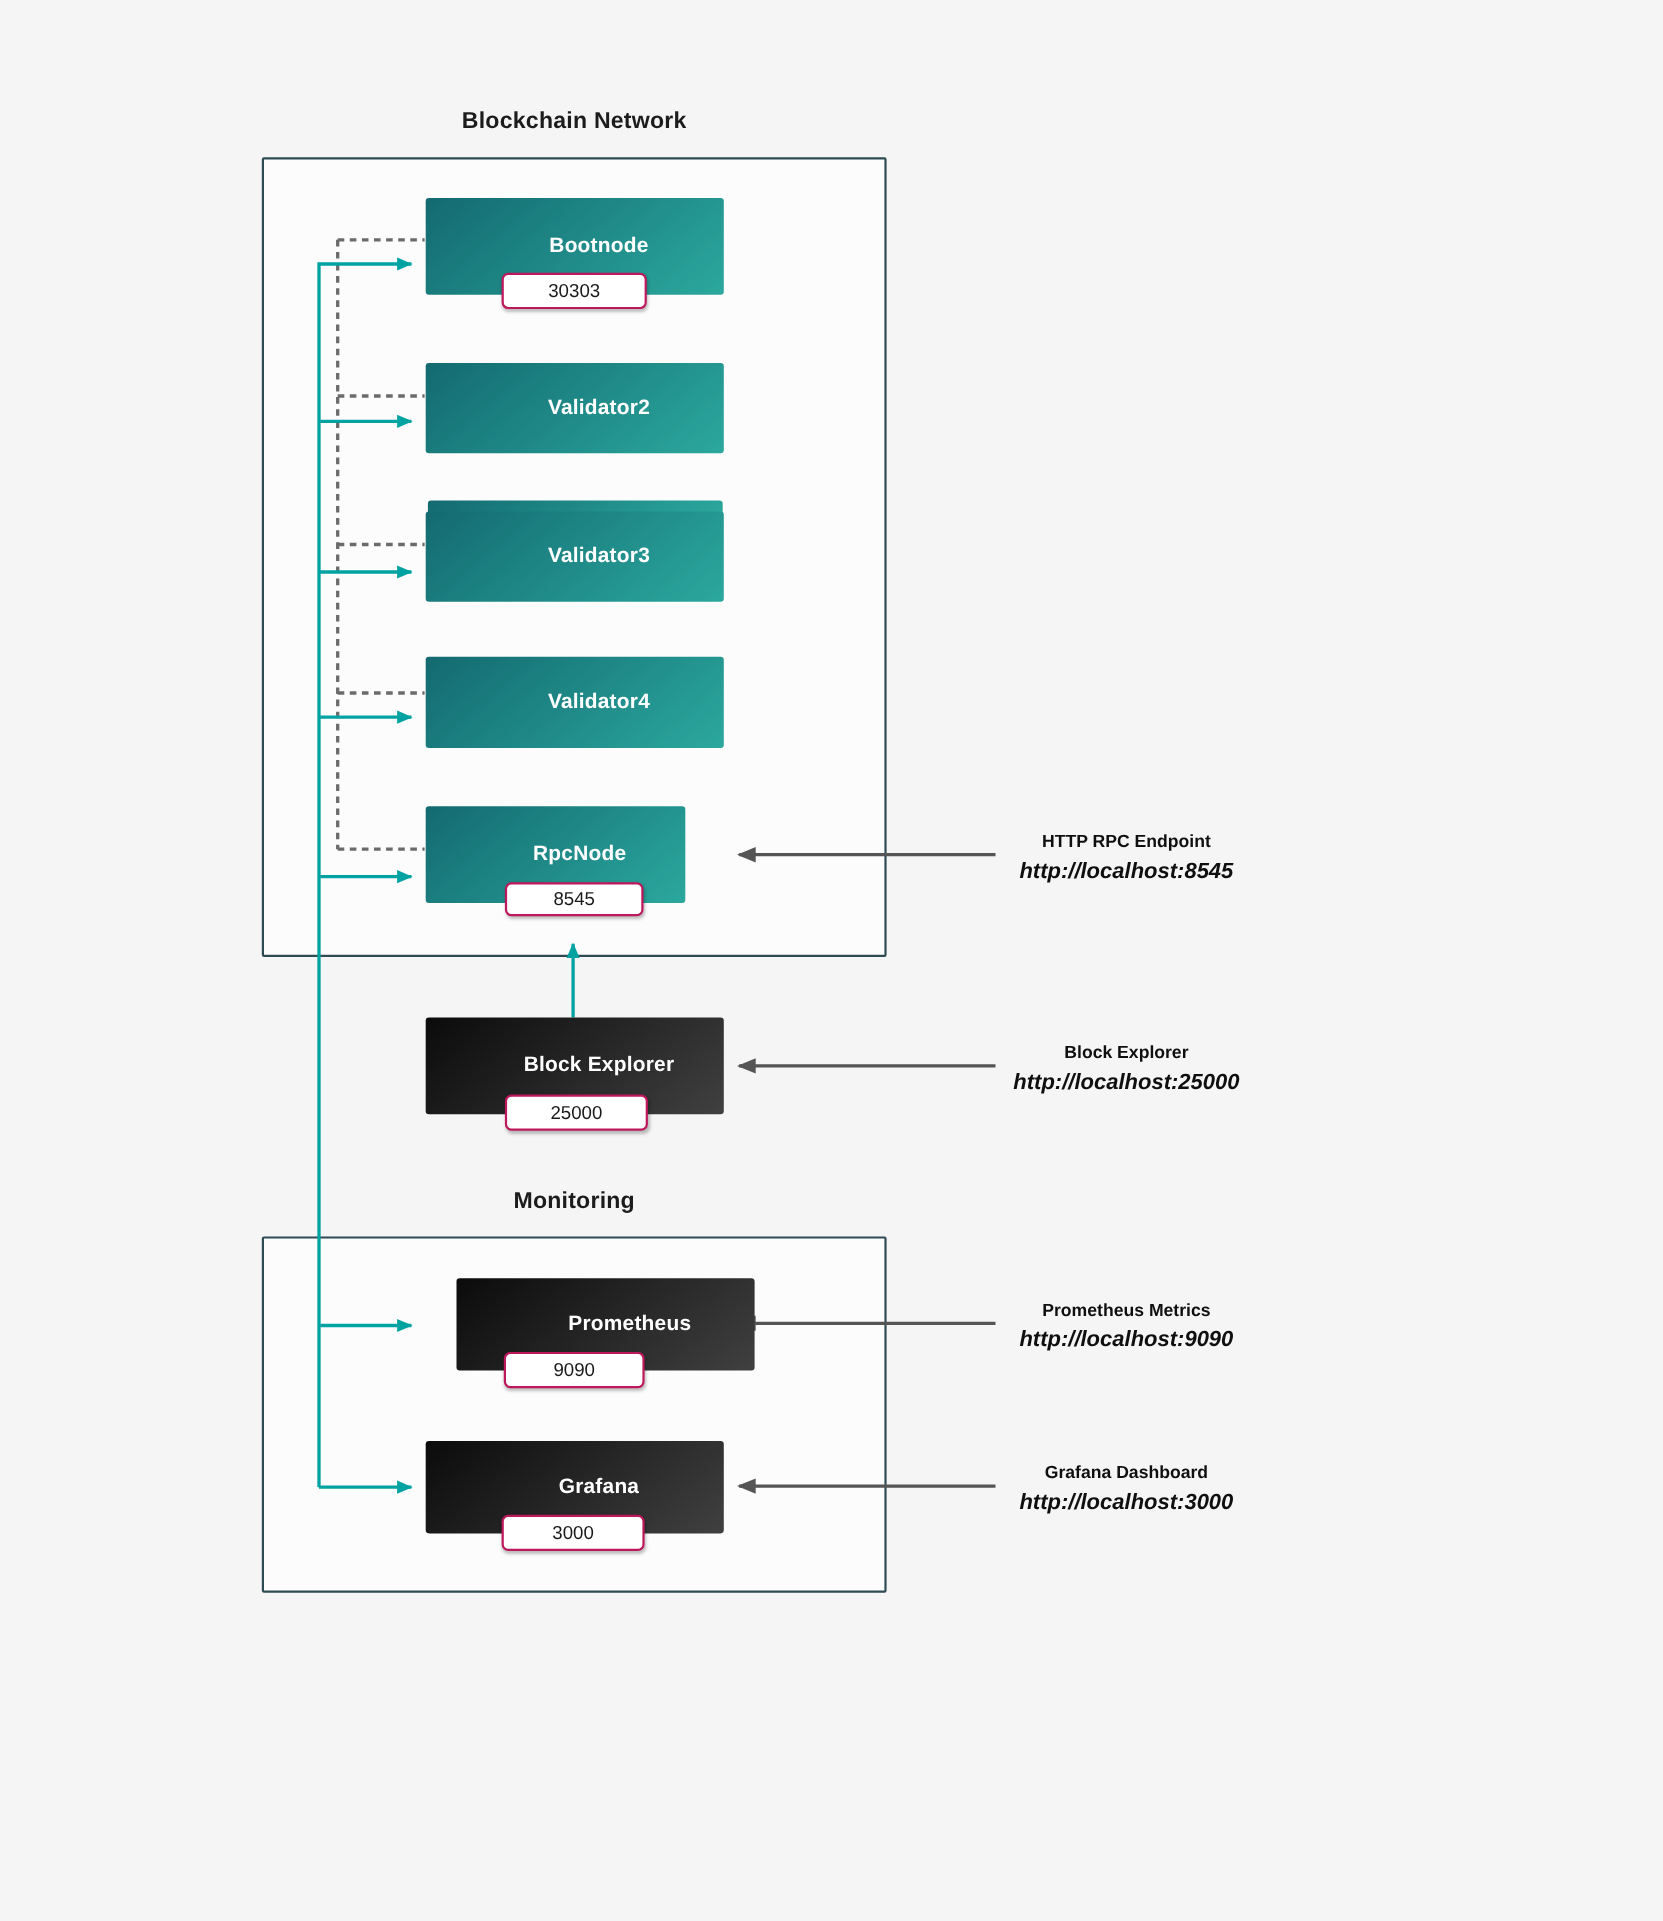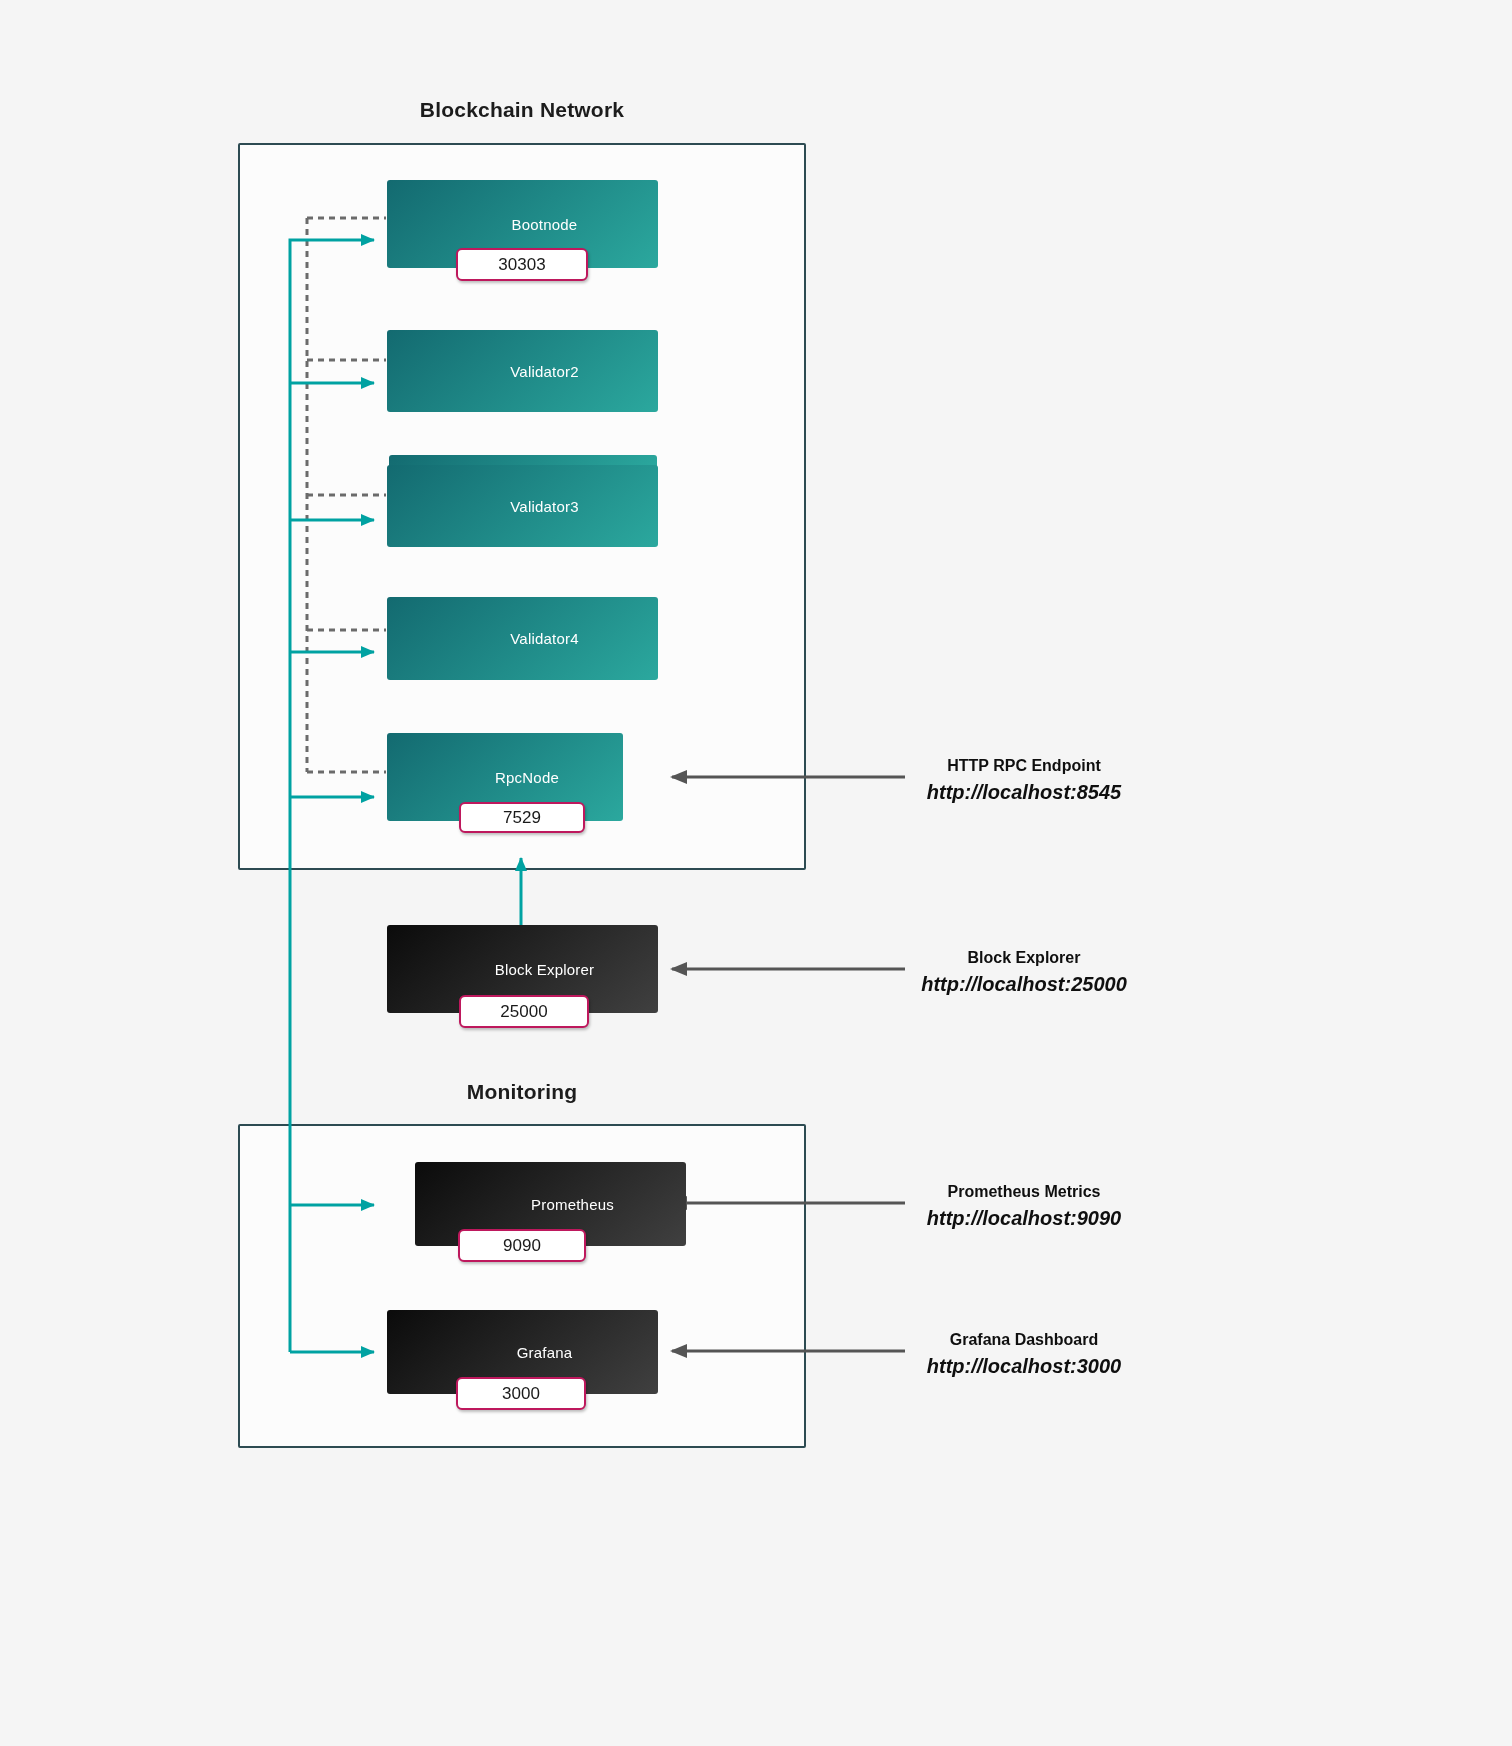--- a/index.html
+++ b/index.html
@@ -31,22 +31,22 @@
     position: absolute;
     left: 0; top: 0;
     pointer-events: none;
   }
   .node {
     position: absolute;
     display: flex;
     align-items: center;
     justify-content: center;
     color: #ffffff;
-    font-weight: 400;
-    font-size: 15px;
+    font-weight: 700;
+    font-size: 19px;
     border-radius: 3px;
     letter-spacing: 0.2px;
     padding-left: 44px;
   }
   .node--teal { background: linear-gradient(140deg, #136a70 0%, #2ba89e 100%); }
   .node--dark { background: linear-gradient(140deg, #0b0b0b 0%, #404040 100%); }
   .node-peek {
     position: absolute;
     background: linear-gradient(140deg, #136a70 0%, #2ba89e 100%);
     border-radius: 3px;
@@ -144,21 +144,21 @@
   </div>
 
   <div class="node node--dark" style="left:387px; top:1162px; width:271px; height:84px;margin-left:28px;">
     <span>Prometheus</span>
   </div>
   <div class="node node--dark" style="left:387px; top:1310px; width:271px; height:84px;">
     <span>Grafana</span>
   </div>
 
   <div class="badge" style="left:456px; top:248px; width:132px; height:33px;">30303</div>
-  <div class="badge" style="left:459px; top:802px; width:126px; height:31px;">7529</div>
+  <div class="badge" style="left:459px; top:802px; width:126px; height:31px;">8545</div>
   <div class="badge" style="left:459px; top:995px; width:130px; height:33px;">25000</div>
   <div class="badge" style="left:458px; top:1229px; width:128px; height:33px;">9090</div>
   <div class="badge" style="left:456px; top:1377px; width:130px; height:33px;">3000</div>
 
   <div class="annotation" style="left:864px; top:753px;">
     <div class="t">HTTP RPC Endpoint</div>
     <div class="u">http://localhost:8545</div>
   </div>
   <div class="annotation" style="left:864px; top:945px;">
     <div class="t">Block Explorer</div>

